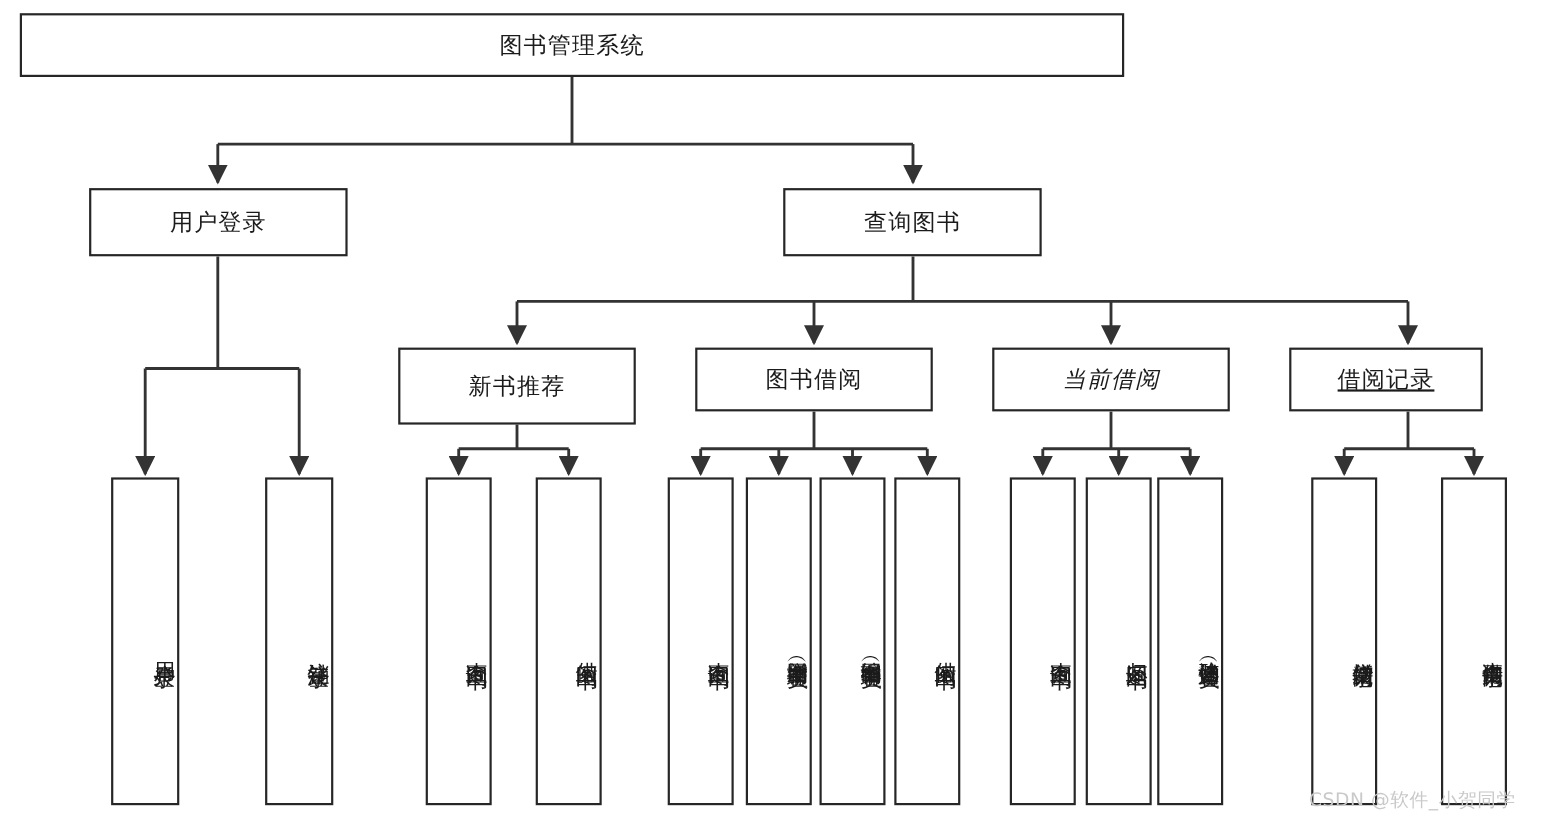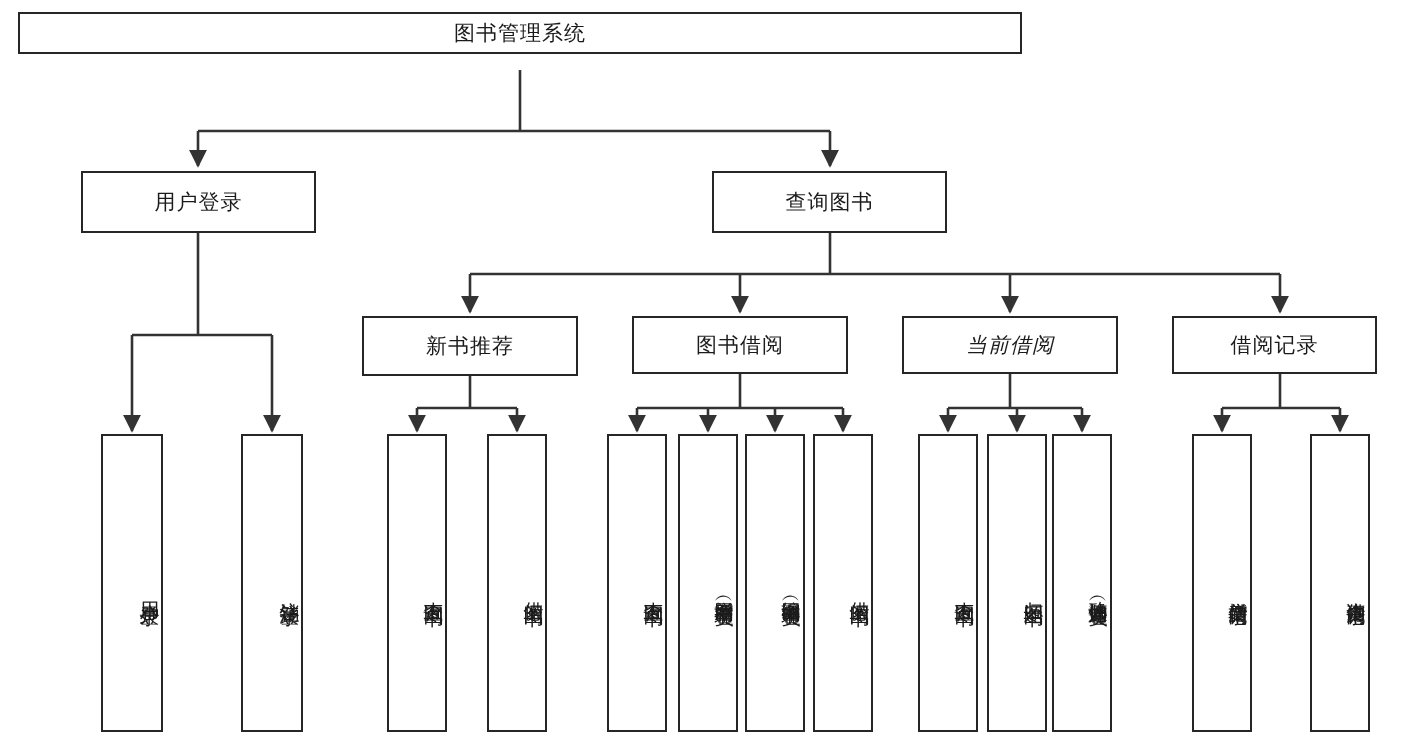--- a/index.html
+++ b/index.html
@@ -112,42 +112,43 @@
       <path d="M 1017 408 L 1017 431" marker-end="url(#arrow)"></path>
       <path d="M 1082 408 L 1082 431" marker-end="url(#arrow)"></path>
 
       <path d="M 1280 374 L 1280 408"></path>
       <path d="M 1222 408 L 1340 408"></path>
       <path d="M 1222 408 L 1222 431" marker-end="url(#arrow)"></path>
       <path d="M 1340 408 L 1340 431" marker-end="url(#arrow)"></path>
     </g>
   </svg>
 
-  <div class="node horiz" style="left:18px; top:12px; width:1004px; height:42px;">图书管理系统</div>
+  <div class="node horiz" style="left:18px; top:12px; width:1004px; height:58px;">图书管理系统</div>
 
   <div class="node horiz" style="left:81px; top:171px; width:235px; height:62px;">用户登录</div>
   <div class="node horiz" style="left:712px; top:171px; width:235px; height:62px;">查询图书</div>
 
-  <div class="node horiz" style="left:362px; top:316px; width:216px; height:60px;">新书推荐</div>
+  <div class="node horiz" style="left:362px; top:316px; width:216px; height:70px;">新书推荐</div>
   <div class="node horiz" style="left:632px; top:316px; width:216px; height:58px;">图书借阅</div>
   <div class="node horiz" style="left:902px; top:316px; width:216px; height:58px;font-style:italic;">当前借阅</div>
-  <div class="node horiz" style="left:1172px; top:316px; width:205px; height:58px;">借阅记录</div>
+  <div class="node horiz" style="left:1172px; top:316px; width:176px; height:58px;text-decoration:underline;">借阅记录</div>
 
   <div class="node vert" style="left:101px; top:434px; width:62px; height:298px;">用户登录</div>
   <div class="node vert" style="left:241px; top:434px; width:62px; height:298px;">注销登录</div>
 
   <div class="node vert" style="left:387px; top:434px; width:60px; height:298px;">查询图书</div>
   <div class="node vert" style="left:487px; top:434px; width:60px; height:298px;">借阅图书</div>
 
   <div class="node vert" style="left:607px; top:434px; width:60px; height:298px;">查询图书</div>
   <div class="node vert tall-text" style="left:678px; top:434px; width:60px; height:298px;">新增图书（管理员）</div>
   <div class="node vert tall-text" style="left:745px; top:434px; width:60px; height:298px;">编辑图书（管理员）</div>
   <div class="node vert" style="left:813px; top:434px; width:60px; height:298px;">借阅图书</div>
 
   <div class="node vert" style="left:918px; top:434px; width:60px; height:298px;">查询图书</div>
   <div class="node vert" style="left:987px; top:434px; width:60px; height:298px;">归还图书</div>
   <div class="node vert tall-text" style="left:1052px; top:434px; width:60px; height:298px;">确认归还（管理员）</div>
 
   <div class="node vert tall-text" style="left:1192px; top:434px; width:60px; height:298px;">新增借阅记录</div>
   <div class="node vert tall-text" style="left:1310px; top:434px; width:60px; height:298px;">查询借阅记录</div>
 
+  <div class="watermark" style="left:1190px; top:716px;">CSDN @软件_小贺同学</div>
 
 </div>
 
 </body></html>

